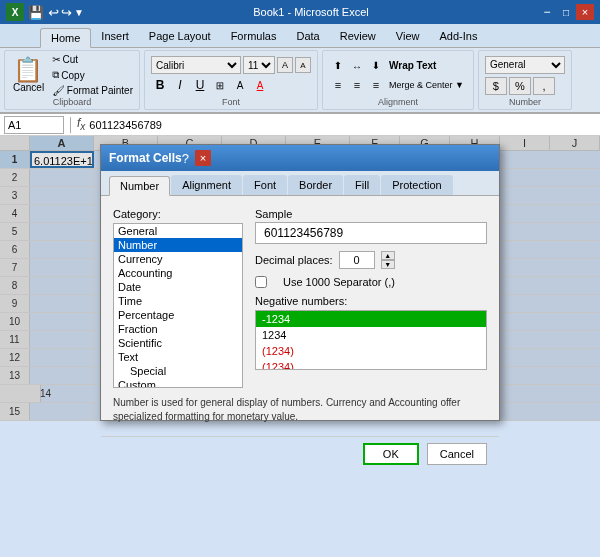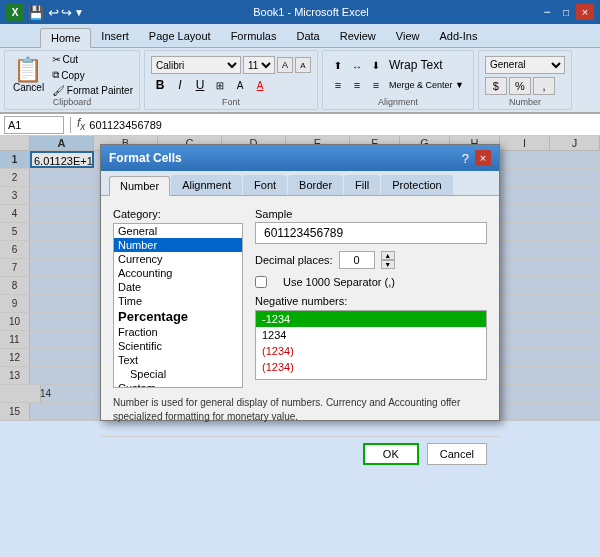--- a/index.html
+++ b/index.html
@@ -80,21 +80,21 @@
     </div>
     <div style="font-size:9px;color:#555;text-align:center;">Font</div>
   </div>
 
   <div style="border:1px solid #c0cfe0;border-radius:2px;margin-right:4px;padding:2px 6px;display:flex;flex-direction:column;justify-content:space-between;min-width:100px;">
     <div style="display:flex;flex-direction:column;gap:2px;flex:1;justify-content:center;">
       <div style="display:flex;gap:1px;">
         <button style="width:18px;height:18px;border:1px solid transparent;background:none;cursor:pointer;font-size:10px;">⬆</button>
         <button style="width:18px;height:18px;border:1px solid transparent;background:none;cursor:pointer;font-size:10px;">↔</button>
         <button style="width:18px;height:18px;border:1px solid transparent;background:none;cursor:pointer;font-size:10px;">⬇</button>
-        <button style="border:1px solid transparent;background:none;cursor:pointer;font-size:12px;padding:0 2px;">Wrap Text</button>
+        <button style="border:1px solid transparent;background:none;cursor:pointer;font-size:10px;padding:0 2px;font-weight:bold;">Wrap Text</button>
       </div>
       <div style="display:flex;gap:1px;">
         <button style="width:18px;height:18px;border:1px solid transparent;background:none;cursor:pointer;font-size:11px;">≡</button>
         <button style="width:18px;height:18px;border:1px solid transparent;background:none;cursor:pointer;font-size:11px;">≡</button>
         <button style="width:18px;height:18px;border:1px solid transparent;background:none;cursor:pointer;font-size:11px;">≡</button>
         <button style="border:1px solid transparent;background:none;cursor:pointer;font-size:9px;padding:0 2px;">Merge &amp; Center ▼</button>
       </div>
     </div>
     <div style="font-size:9px;color:#555;text-align:center;">Alignment</div>
   </div>
@@ -255,21 +255,21 @@
         <div style="width:64px;border-right:1px solid #ddd;flex-shrink:0;"></div>
         <div style="width:64px;border-right:1px solid #ddd;flex-shrink:0;"></div>
         <div style="width:64px;border-right:1px solid #ddd;flex-shrink:0;"></div>
       </div>
   </div>
 
   <div style="position:absolute;top:0;left:0;width:100%;height:100%;background:rgba(0,0,0,0.1);display:flex;justify-content:center;padding-top:8px;">
 
     <div style="background:#f0f0f0;border:1px solid #777;box-shadow:3px 3px 8px rgba(0,0,0,0.4);width:400px;height:auto;position:relative;top:0;">
 
-      <div style="background:linear-gradient(to bottom,#4a90d9 0%,#2e6fb5 100%);color:white;padding:4px 8px;display:flex;align-items:center;justify-content:space-between;height:26px;">
+      <div style="background:linear-gradient(to bottom,#4a90d9 0%,#2e6fb5 100%);color:white;padding:4px 8px;display:flex;align-items:center;justify-content:flex-start;height:26px;">
         <span style="font-size:12px;font-weight:bold;">Format Cells</span>
         <div style="display:flex;align-items:center;gap:6px;">
           <span style="font-size:13px;cursor:pointer;color:white;">?</span>
           <button style="background:#c0392b;color:white;border:none;width:16px;height:16px;font-size:11px;cursor:pointer;display:flex;align-items:center;justify-content:center;border-radius:1px;">×</button>
         </div>
       </div>
 
       <div style="display:flex;background:#dce6f1;border-bottom:1px solid #aaa;padding-top:4px;padding-left:8px;gap:1px;">
         <div style="padding:3px 10px;font-size:11px;cursor:pointer;border-radius:3px 3px 0 0;background:#f0f0f0;border:1px solid #aaa;border-bottom:1px solid #f0f0f0;position:relative;bottom:-1px;">Number</div>
         <div style="padding:3px 10px;font-size:11px;cursor:pointer;border-radius:3px 3px 0 0;background:#c5d5e8;border:1px solid transparent;">Alignment</div>
@@ -284,21 +284,21 @@
 
           <div style="width:130px;">
             <div style="font-size:11px;margin-bottom:3px;">Category:</div>
             <div style="border:1px solid #aaa;background:white;height:165px;overflow-y:auto;">
               <div style="padding:1px 4px;font-size:11px;cursor:pointer;">General</div>
               <div style="padding:1px 4px;font-size:11px;cursor:pointer;background:#0066cc;color:white;">Number</div>
               <div style="padding:1px 4px;font-size:11px;cursor:pointer;">Currency</div>
               <div style="padding:1px 4px;font-size:11px;cursor:pointer;">Accounting</div>
               <div style="padding:1px 4px;font-size:11px;cursor:pointer;">Date</div>
               <div style="padding:1px 4px;font-size:11px;cursor:pointer;">Time</div>
-              <div style="padding:1px 4px;font-size:13px;cursor:pointer;font-weight:bold;">Percentage</div>
+              <div style="padding:1px 4px;font-size:11px;cursor:pointer;">Percentage</div>
               <div style="padding:1px 4px;font-size:11px;cursor:pointer;">Fraction</div>
               <div style="padding:1px 4px;font-size:11px;cursor:pointer;">Scientific</div>
               <div style="padding:1px 4px;font-size:11px;cursor:pointer;">Text</div>
               <div style="padding:1px 16px;font-size:11px;cursor:pointer;">Special</div>
               <div style="padding:1px 4px;font-size:11px;cursor:pointer;">Custom</div>
             </div>
           </div>
 
           <div style="flex:1;display:flex;flex-direction:column;gap:7px;">
 
@@ -318,21 +318,21 @@
               </div>
             </div>
 
             <div style="display:flex;align-items:center;gap:16px;">
               <input type="checkbox" style="width: 12px; height: 12px;">
               <span style="font-size:11px;">Use 1000 Separator (,)</span>
             </div>
 
             <div>
               <div style="font-size:11px;margin-bottom:3px;">Negative numbers:</div>
-              <div style="border:1px solid #aaa;background:white;height:70px;overflow-y:auto;">
+              <div style="border:1px solid #aaa;background:white;height:60px;overflow-y:auto;">
                 <div style="padding:2px 6px;font-size:11px;cursor:pointer;background:#00aa00;color:white;">-1234</div>
                 <div style="padding:2px 6px;font-size:11px;cursor:pointer;">1234</div>
                 <div style="padding:2px 6px;font-size:11px;cursor:pointer;color:#cc0000;">(1234)</div>
                 <div style="padding:2px 6px;font-size:11px;cursor:pointer;color:#cc0000;">(1234)</div>
               </div>
             </div>
           </div>
         </div>
 
         <div style="font-size:10px;line-height:1.4;color:#333;">Number is used for general display of numbers.  Currency and Accounting offer specialized formatting for monetary value.</div>

